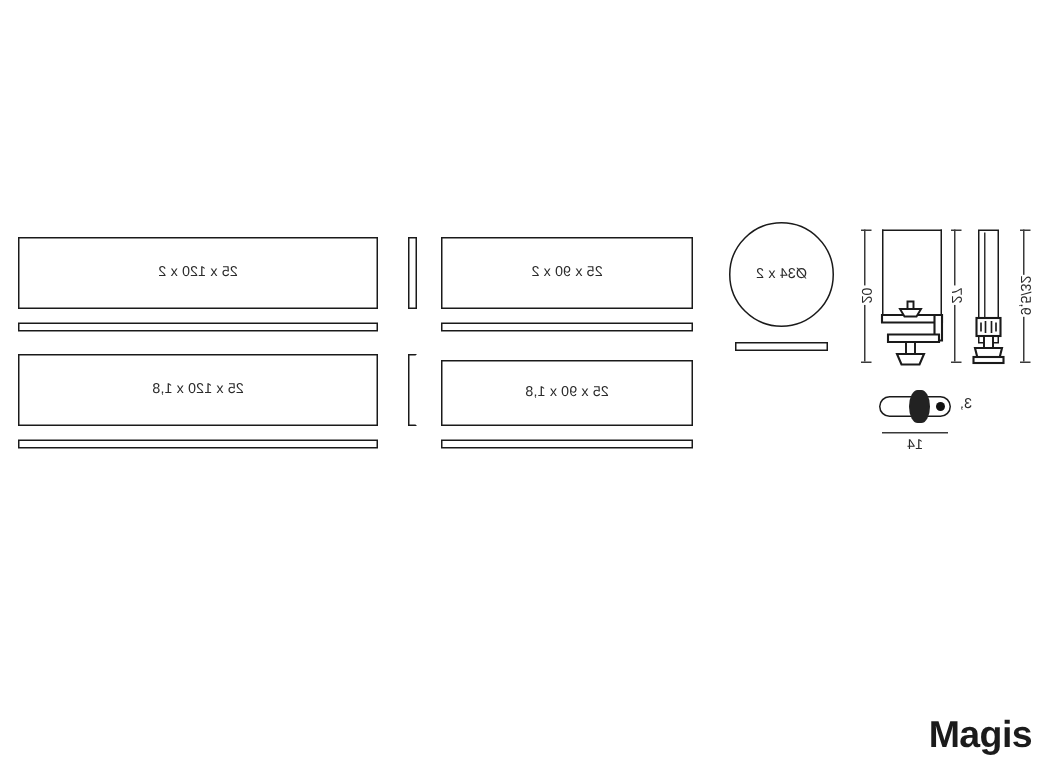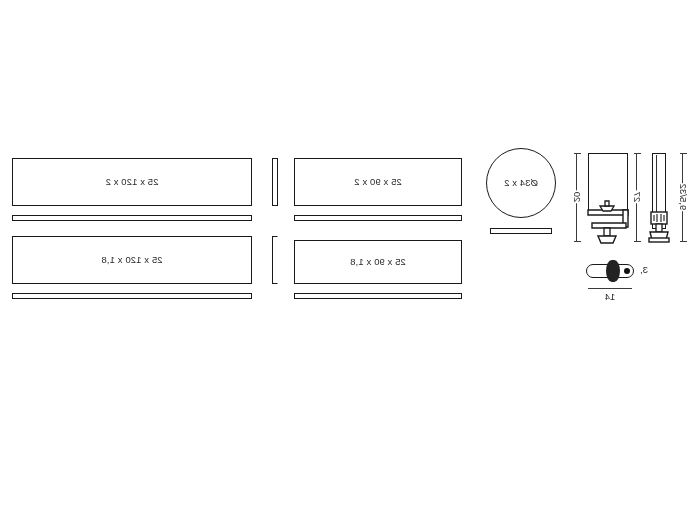--- a/index.html
+++ b/index.html
@@ -261,14 +261,15 @@
     <div id="bracket-boss" style="left:20px; top:2px; width:14px; height:22px;"></div>
     <div id="bracket-hole" style="left:38px; top:10px; width:6px; height:6px;"></div>
 
     <div class="dim-horiz" style="left:2px; top:30px; width:44px;">
       <span class="dim-horiz-text" style="top:2px;">14</span>
     </div>
 
     <span class="lead-text" style="left:54px; top:6px;">3,</span>
   </div>
 
+  <div id="brand-logo">Magis</div>
 
 </div>
 
 </body></html>

